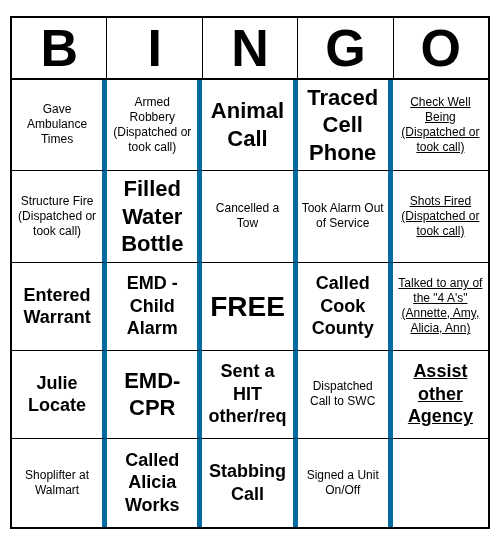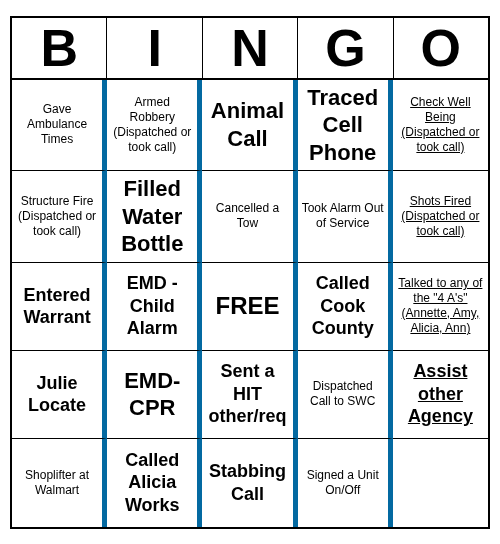--- a/index.html
+++ b/index.html
@@ -69,21 +69,21 @@
     .bingo-cell:nth-child(n+21) {
       border-bottom: none;
     }
 
     .bingo-cell.large-text {
       font-size: 22px;
       font-weight: bold;
     }
 
     .bingo-cell.free {
-      font-size: 24px;
+      font-size: 28px;
       font-weight: bold;
     }
 
     .bingo-cell.medium-text {
       font-size: 18px;
       font-weight: bold;
     }
   </style>
 </head>
 <body>

